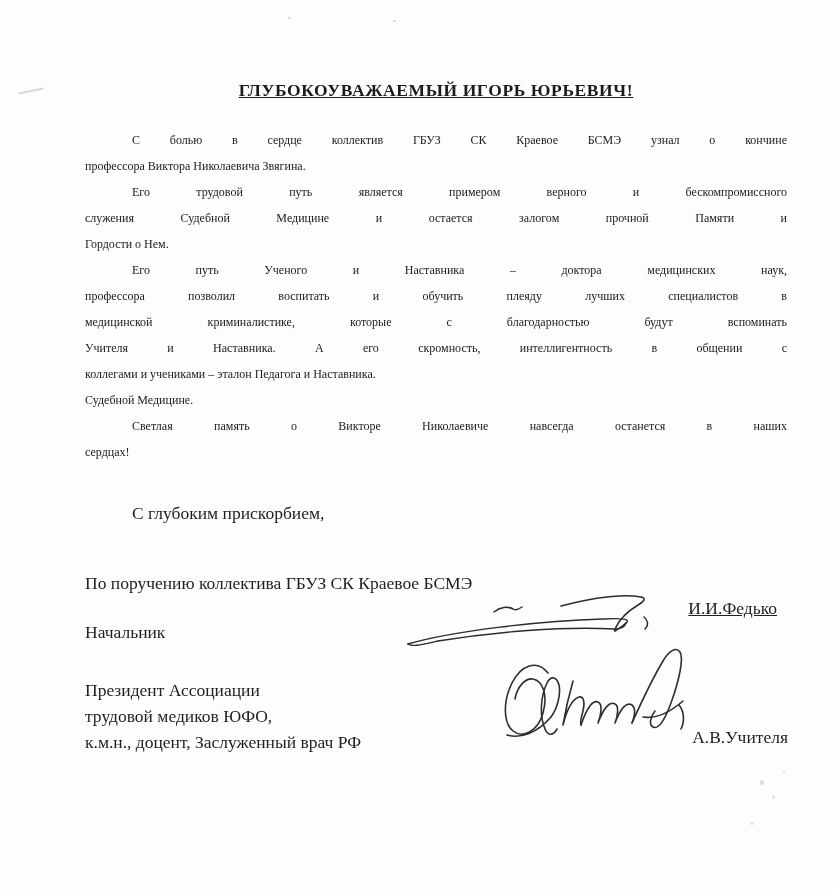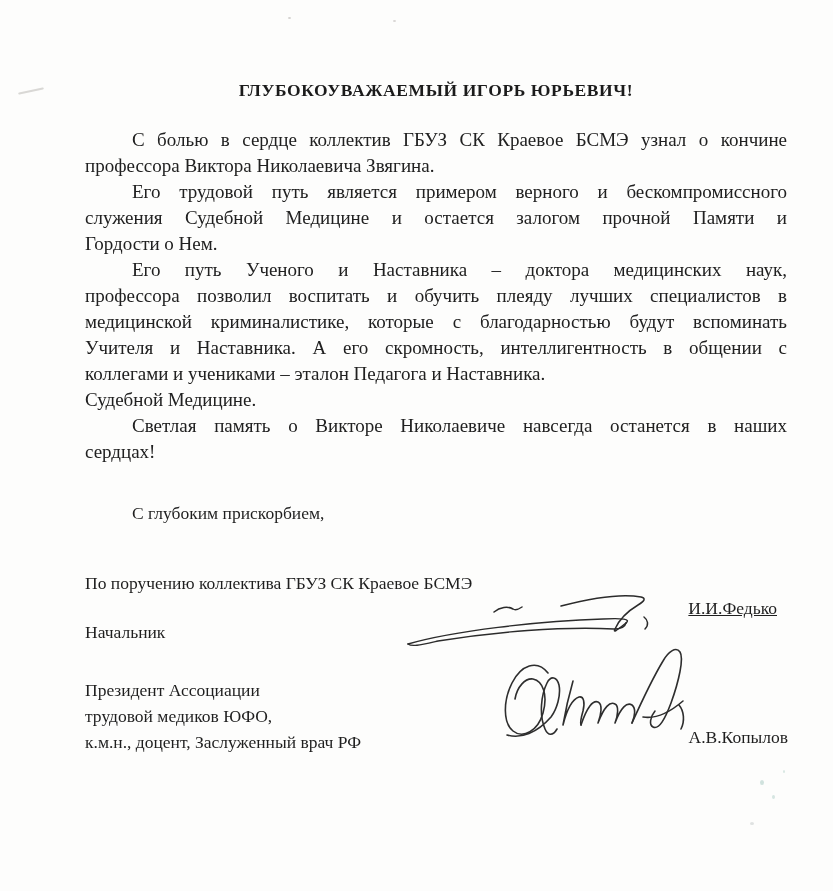--- a/index.html
+++ b/index.html
@@ -16,27 +16,28 @@
     position: absolute;
     left: 85px;
     top: 80px;
     width: 702px;
     margin: 0;
     text-align: center;
     font-size: 17.5px;
     font-weight: bold;
     letter-spacing: 0.6px;
     color: #1b1b1b;
+    text-decoration: underline;
   }
   .body-block {
     position: absolute;
     left: 85px;
     top: 127px;
     width: 702px;
-    font-size: 19px;
+    font-size: 12px;
     line-height: 26px;
     color: #212121;
   }
   .line {
     text-align: justify;
     text-align-last: justify;
     height: 26px;
     overflow: hidden;
   }
   .line.para-start { text-indent: 47px; }
@@ -130,21 +131,21 @@
   <div class="behalf">По поручению коллектива ГБУЗ СК Краевое БСМЭ</div>
 
   <div class="chief-title">Начальник</div>
   <div class="chief-name">И.И.Федько</div>
 
   <div class="president-lines" id="president-lines">
       <div>Президент Ассоциации</div>
       <div>трудовой медиков ЮФО,</div>
       <div>к.м.н., доцент, Заслуженный врач РФ</div>
     </div>
-  <div class="president-name">А.В.Копылов</div>
+  <div class="president-name">А.В.Учителя</div>
 
   <svg class="sig sig1" width="275" height="72" viewBox="0 0 275 72" fill="none" stroke="#2b2b2b" stroke-linecap="round" stroke-linejoin="round">
     <path stroke-width="1.4" d="M10,58 C55,45 140,35 205,33 C225,32 233,33 228,37"></path>
     <path stroke-width="1.4" d="M10,58 C14,61 22,59 40,55 C95,46 165,40 216,43 C223,43 227,41 228,37"></path>
     <path stroke-width="1.5" d="M163,20 C190,13 222,7 243,11 C248,12 247,15 240,19 C230,25 221,34 217,43 C215,47 218,45 228,37"></path>
     <path stroke-width="1.5" d="M246,31 C250,34 251,39 247,43"></path>
     <path stroke-width="1.5" d="M96,26 C102,21 110,20 115,23 C118,25 121,23 124,21"></path>
   </svg>
 
   <svg class="sig sig2" width="212" height="108" viewBox="0 0 212 108" fill="none" stroke="#2e2e2e" stroke-linecap="round" stroke-linejoin="round">

